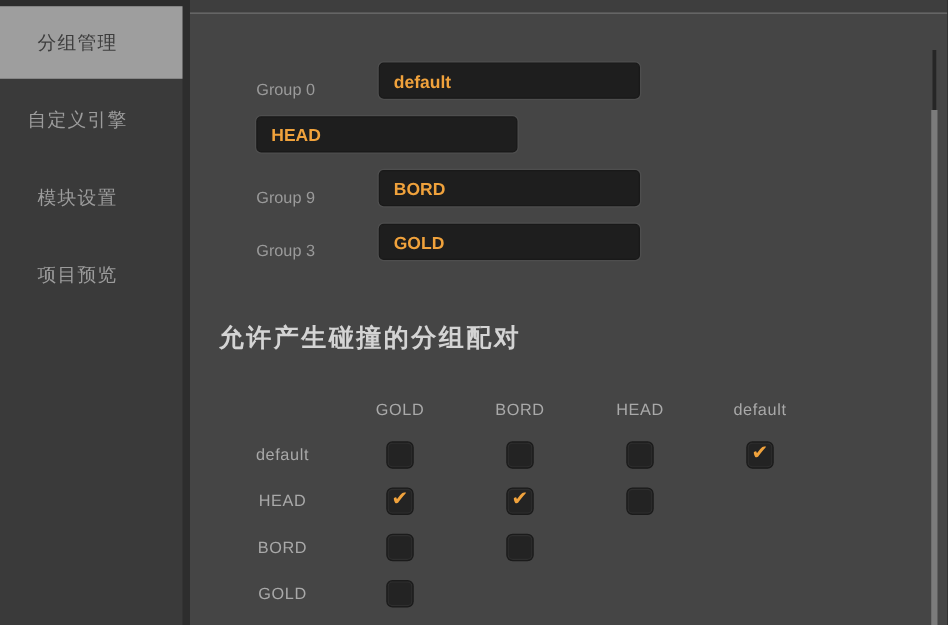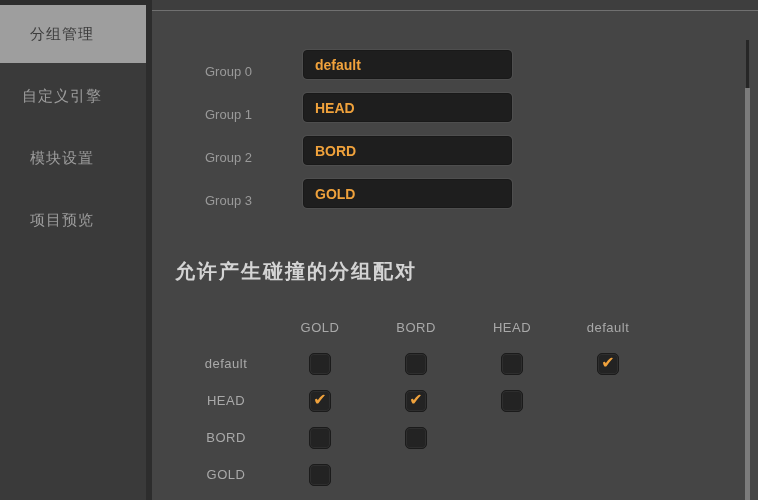--- a/index.html
+++ b/index.html
@@ -128,25 +128,24 @@
       </div>
     </nav>
 
   <main class="content">
     <div class="groups">
         <div class="group-row">
           <span class="group-label">Group 0</span>
           <input class="group-input" type="text" value="default" style="">
         </div>
         <div class="group-row">
-          <span class="group-label">Group 1</span>
           <input class="group-input" type="text" value="HEAD" style="">
         </div>
         <div class="group-row">
-          <span class="group-label">Group 2</span>
+          <span class="group-label">Group 9</span>
           <input class="group-input" type="text" value="BORD" style="">
         </div>
         <div class="group-row">
           <span class="group-label">Group 3</span>
           <input class="group-input" type="text" value="GOLD" style="">
         </div>
       </div>
     <h2 class="section-title">允许产生碰撞的分组配对</h2>
     <div class="matrix">
         <div class="m-cell"></div>

